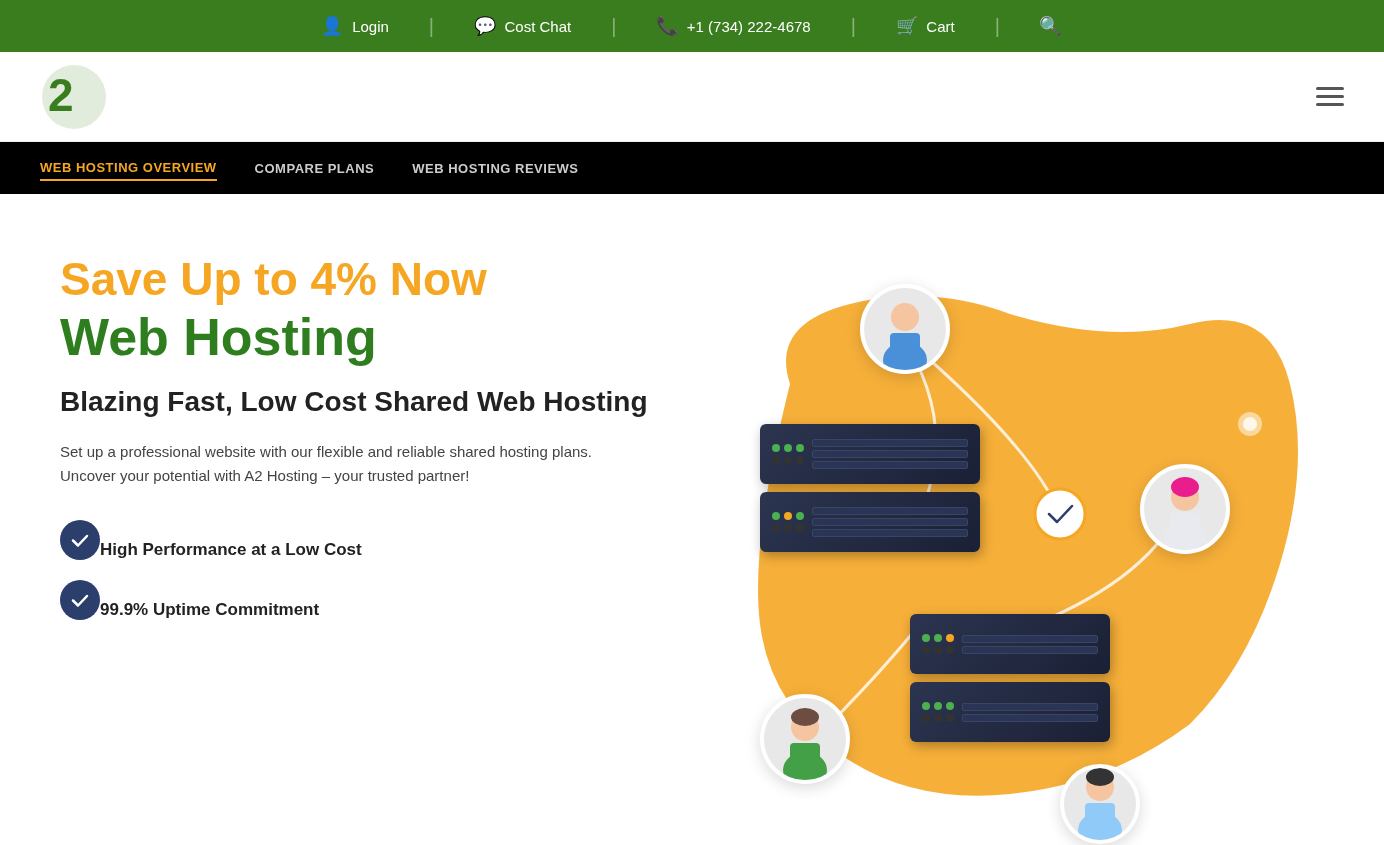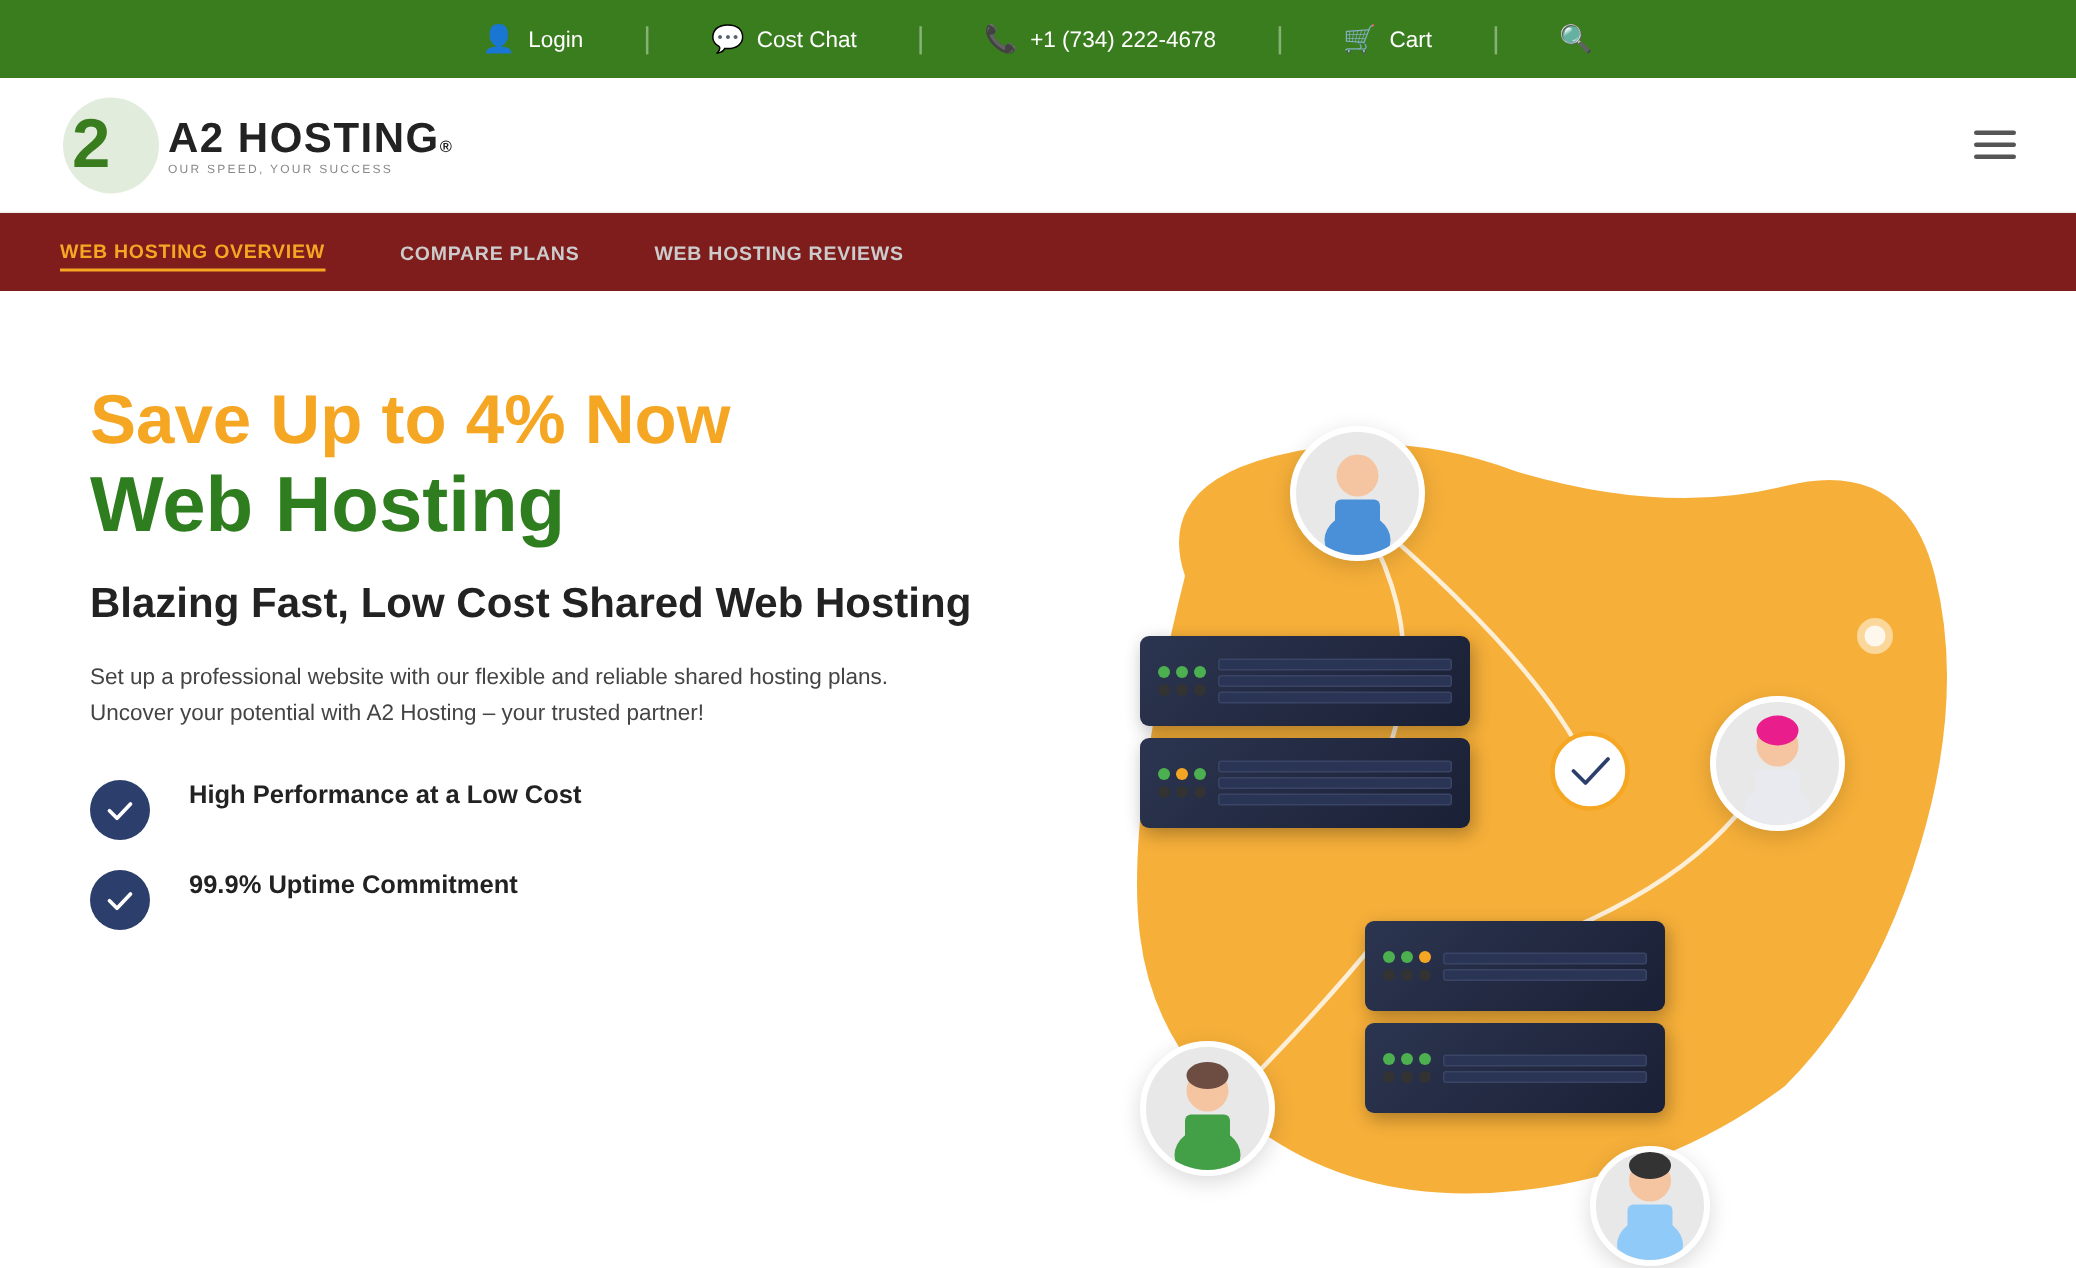--- a/index.html
+++ b/index.html
@@ -52,26 +52,26 @@
     .hamburger span {
       display: block;
       width: 28px;
       height: 3px;
       background: #555;
       border-radius: 2px;
     }
 
     
     .nav-bar {
-      background: #7f1d1d;
+      background: #000000;
       height: 52px;
       display: flex;
       align-items: center;
       padding: 0 40px;
-      gap: 50px;
+      gap: 38px;
     }
     .nav-item {
       color: #ccc;
       font-size: 13px;
       font-weight: 600;
       letter-spacing: 0.5px;
       text-transform: uppercase;
       cursor: pointer;
       padding: 4px 0;
     }
@@ -123,22 +123,22 @@
       max-width: 540px;
     }
     .feature-list {
       list-style: none;
       display: flex;
       flex-direction: column;
       gap: 20px;
     }
     .feature-item {
       display: flex;
-      align-items: flex-start;
-      gap: 26px;
+      align-items: flex-end;
+      gap: 0;
     }
     .check-circle {
       width: 40px;
       height: 40px;
       border-radius: 50%;
       background: #2c3e6b;
       display: flex;
       align-items: center;
       justify-content: center;
       flex-shrink: 0;
@@ -288,28 +288,20 @@
   </a>
 </div>
 
 <div class="header">
   <div class="logo-wrapper">
 
     <svg width="68" height="68" viewBox="0 0 68 68">
       <circle cx="34" cy="34" r="32" fill="#3a7d1e" opacity="0.15"></circle>
       <text x="8" y="48" font-size="46" font-weight="900" fill="#3a7d1e" font-family="Arial">2</text>
     </svg>
-    <div class="logo-brand-text">
-      <div style="display:flex;align-items:baseline;">
-        <span style="font-size:28px;font-weight:900;color:#222;letter-spacing:1px;">A2</span>
-        <span style="font-size:28px;font-weight:900;color:#222;letter-spacing:1px;">&nbsp;HOSTING</span>
-        <sup style="font-size:11px;color:#222;font-weight:700;">®</sup>
-      </div>
-      <span class="logo-tagline-text">OUR SPEED, YOUR SUCCESS</span>
-    </div>
   </div>
   <div class="hamburger">
     <span></span>
     <span></span>
     <span></span>
   </div>
 </div>
 
 <nav class="nav-bar">
   <span class="nav-item active">WEB HOSTING OVERVIEW</span>

